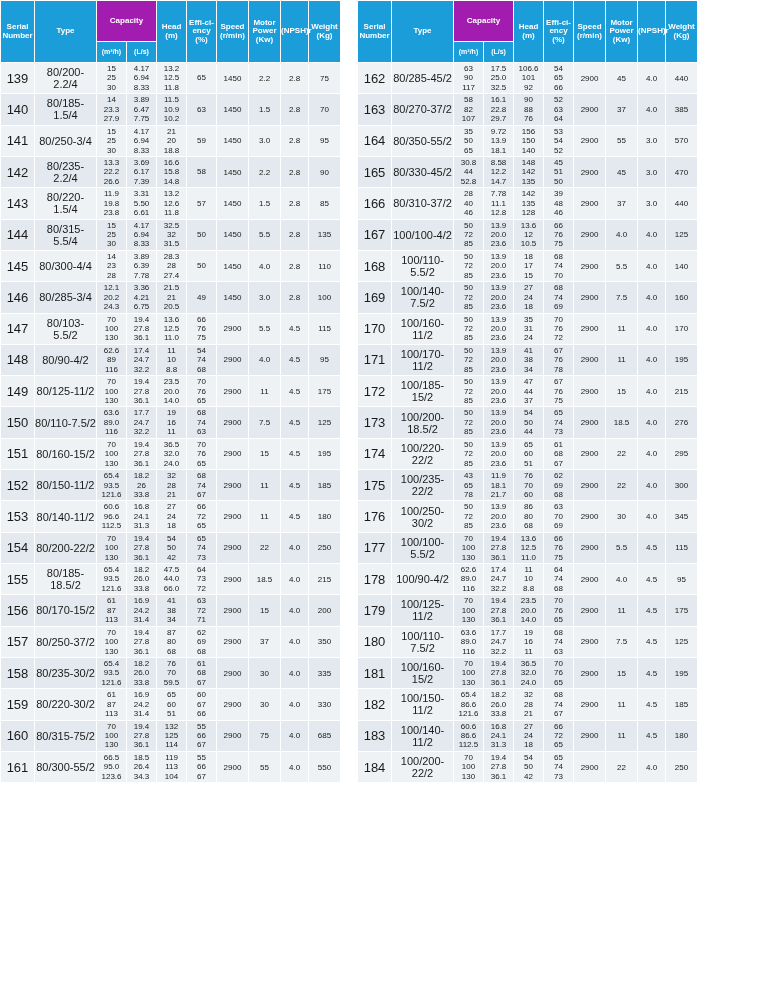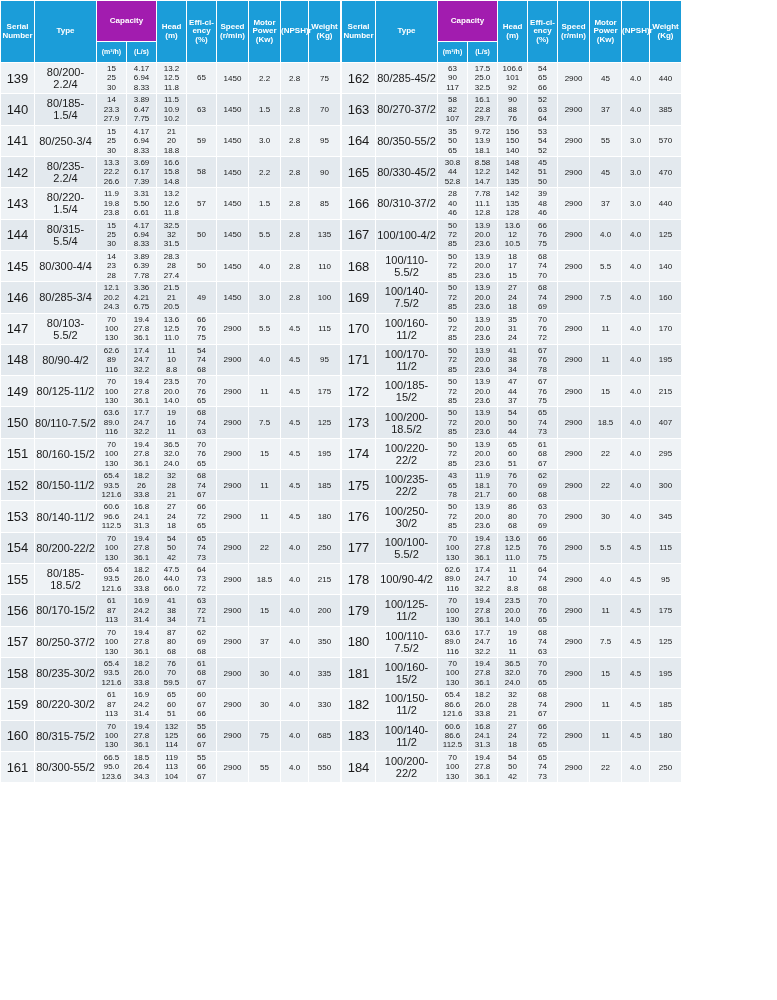--- a/index.html
+++ b/index.html
@@ -1,17 +1,17 @@
 <!DOCTYPE html>
 <html><head>
 <meta charset="utf-8">
 <style>
   html,body{margin:0;padding:0;background:#ffffff;}
   body{width:777px;font-family:"Liberation Sans",sans-serif;color:#222;}
-  .page{width:669px;display:flex;gap:0;}
+  .page{width:669px;display:flex;gap:16px;}
   table{border-collapse:collapse;table-layout:fixed;}
   .tbl{width:388px;}
   .tbl.right{width:389px;}
   th,td{border:1px solid #ffffff;}
   thead th{background:#1b9dd9;color:#ffffff;font-size:8px;font-weight:bold;text-align:center;vertical-align:middle;line-height:1.05;padding:1px 0;}
   thead th.cap{background:#a21caf;}
   tbody td{background:#eef2f5;font-size:8px;text-align:center;vertical-align:middle;color:#1a1a1a;padding:0;height:14px;}
   tbody tr.alt td{background:#e3e9ee;}
   td.sn{font-size:13px;}
   td.type{font-size:11px;}
@@ -1338,21 +1338,21 @@
           <td class="multi ">
             <div class="stack">
               <span>65</span>
               <span>74</span>
               <span>73</span>
             </div>
           </td>
           <td class="">2900</td>
           <td class="">18.5</td>
           <td class="">4.0</td>
-          <td class="">407</td>
+          <td class="">276</td>
         </tr>
         <tr>
           <td class="sn">174</td>
           <td class="type">100/220-22/2</td>
           <td class="multi ">
             <div class="stack">
               <span>50</span>
               <span>72</span>
               <span>85</span>
             </div>

